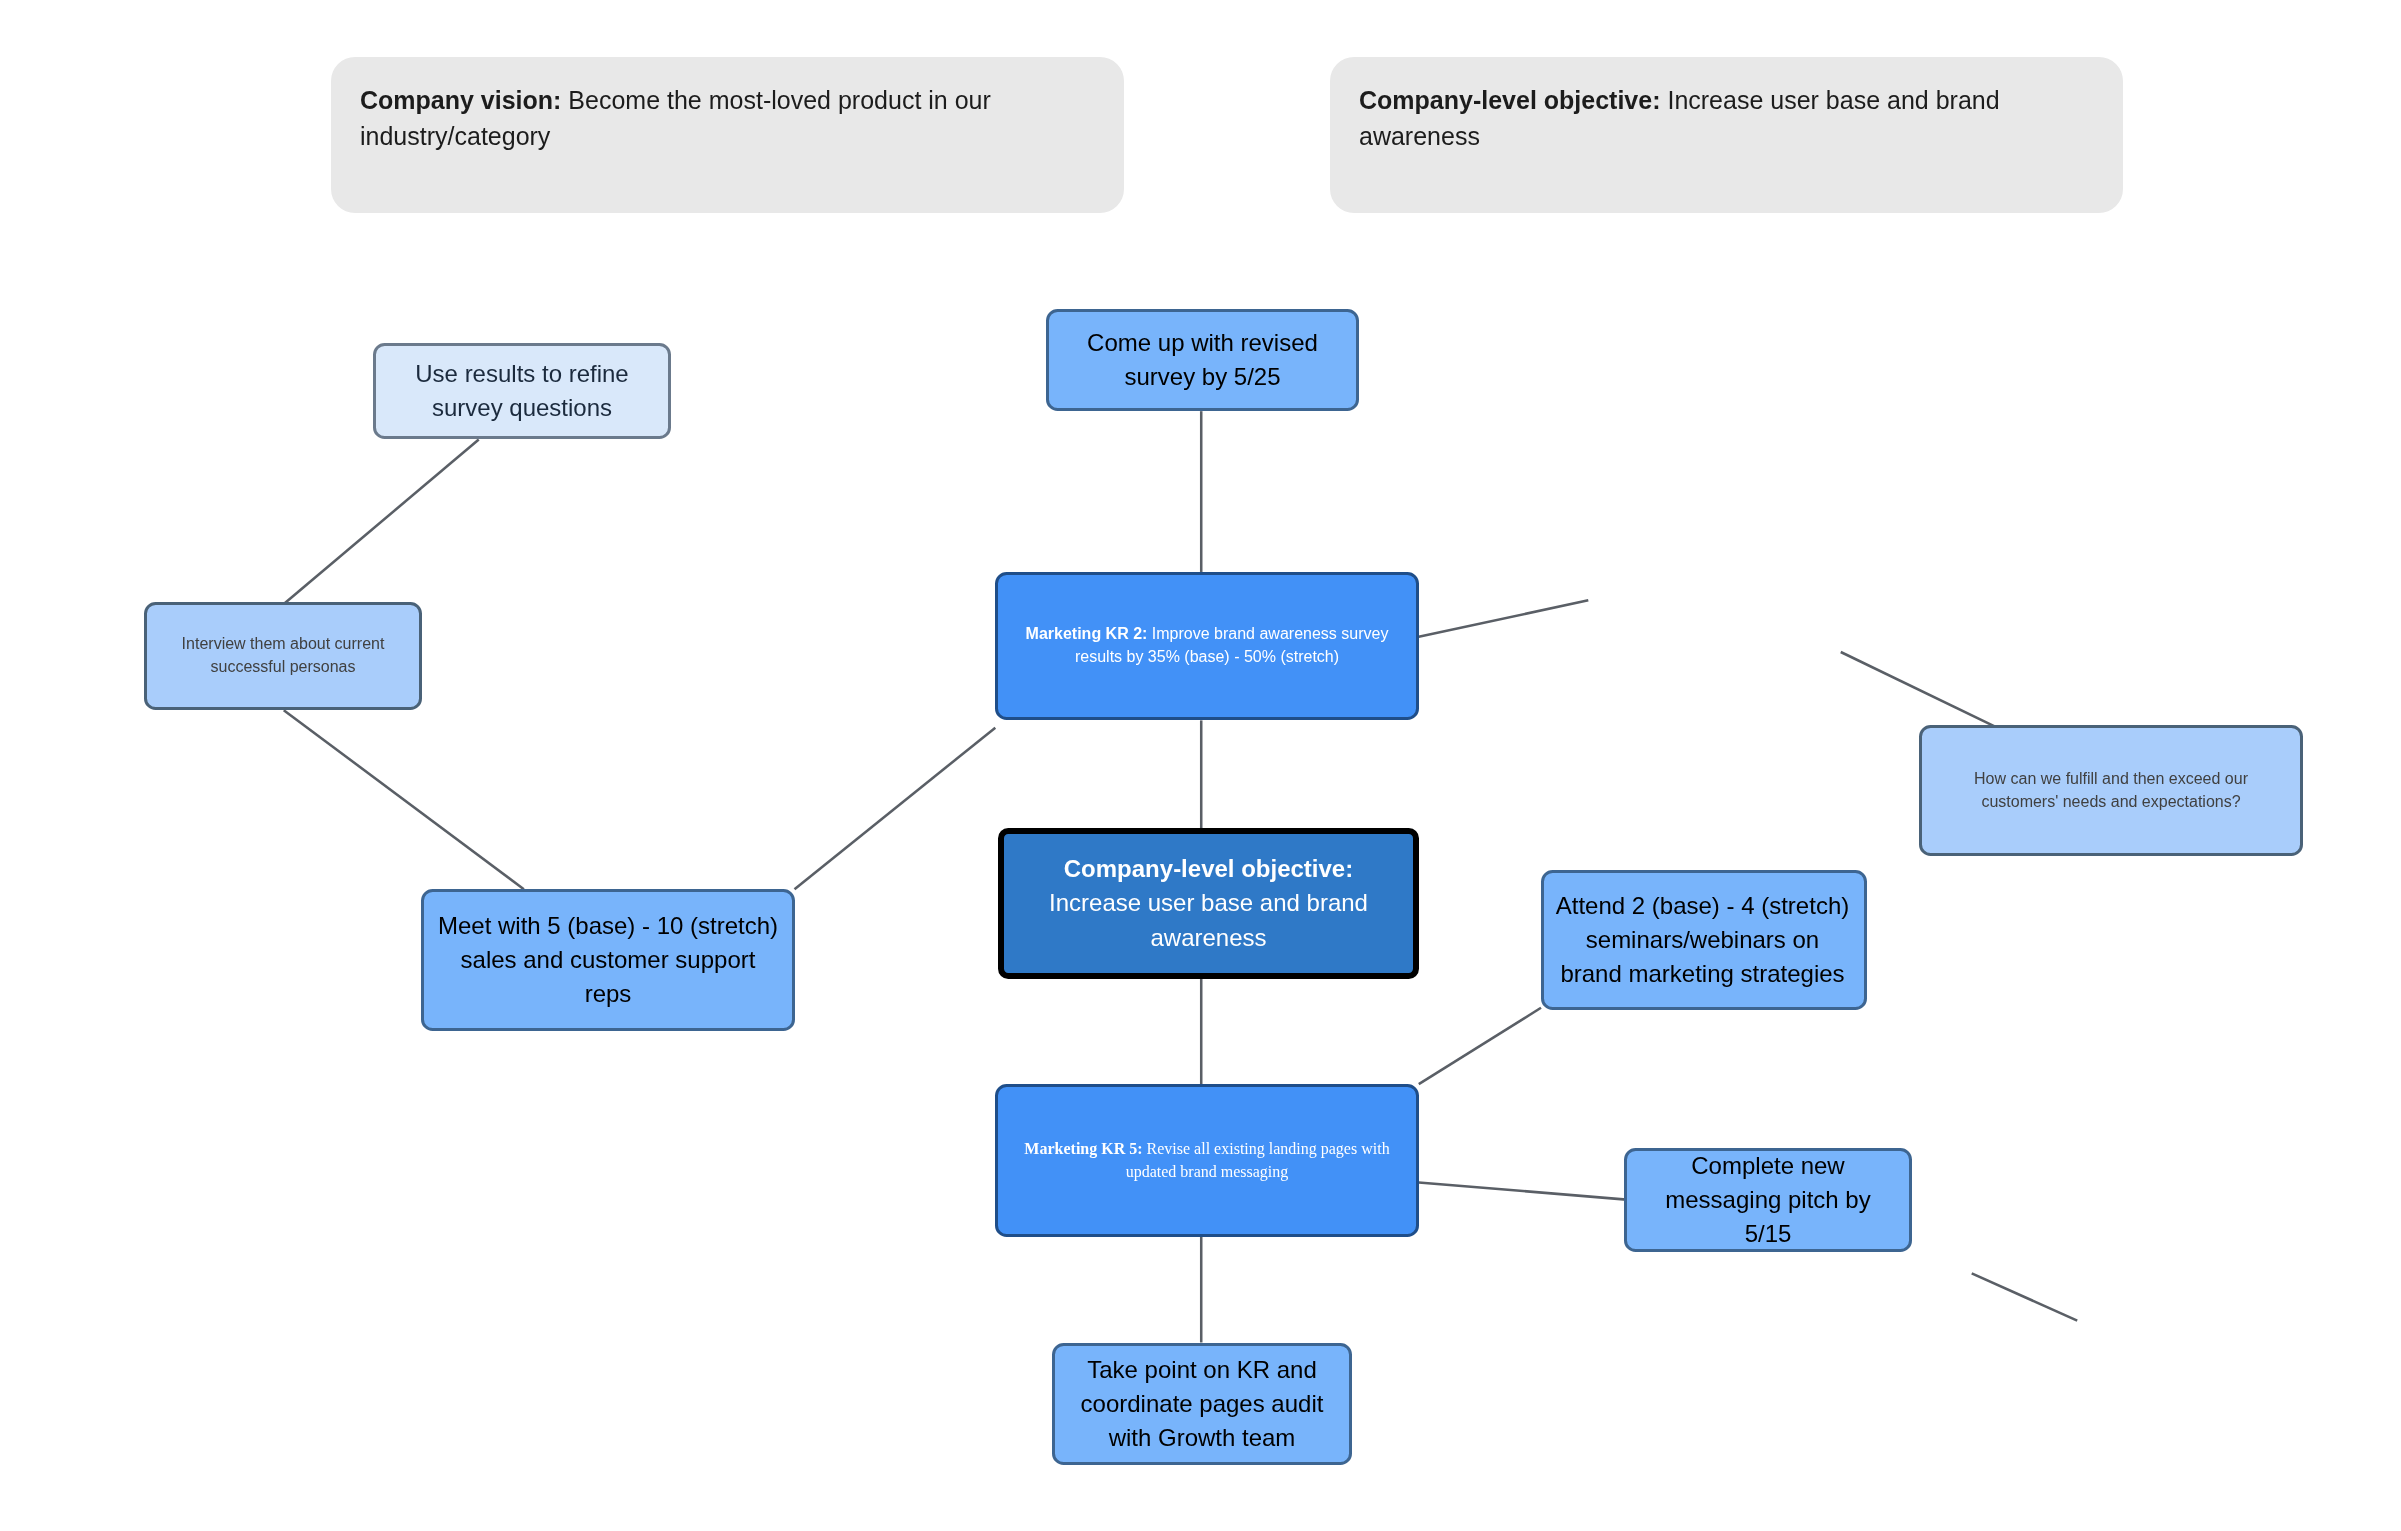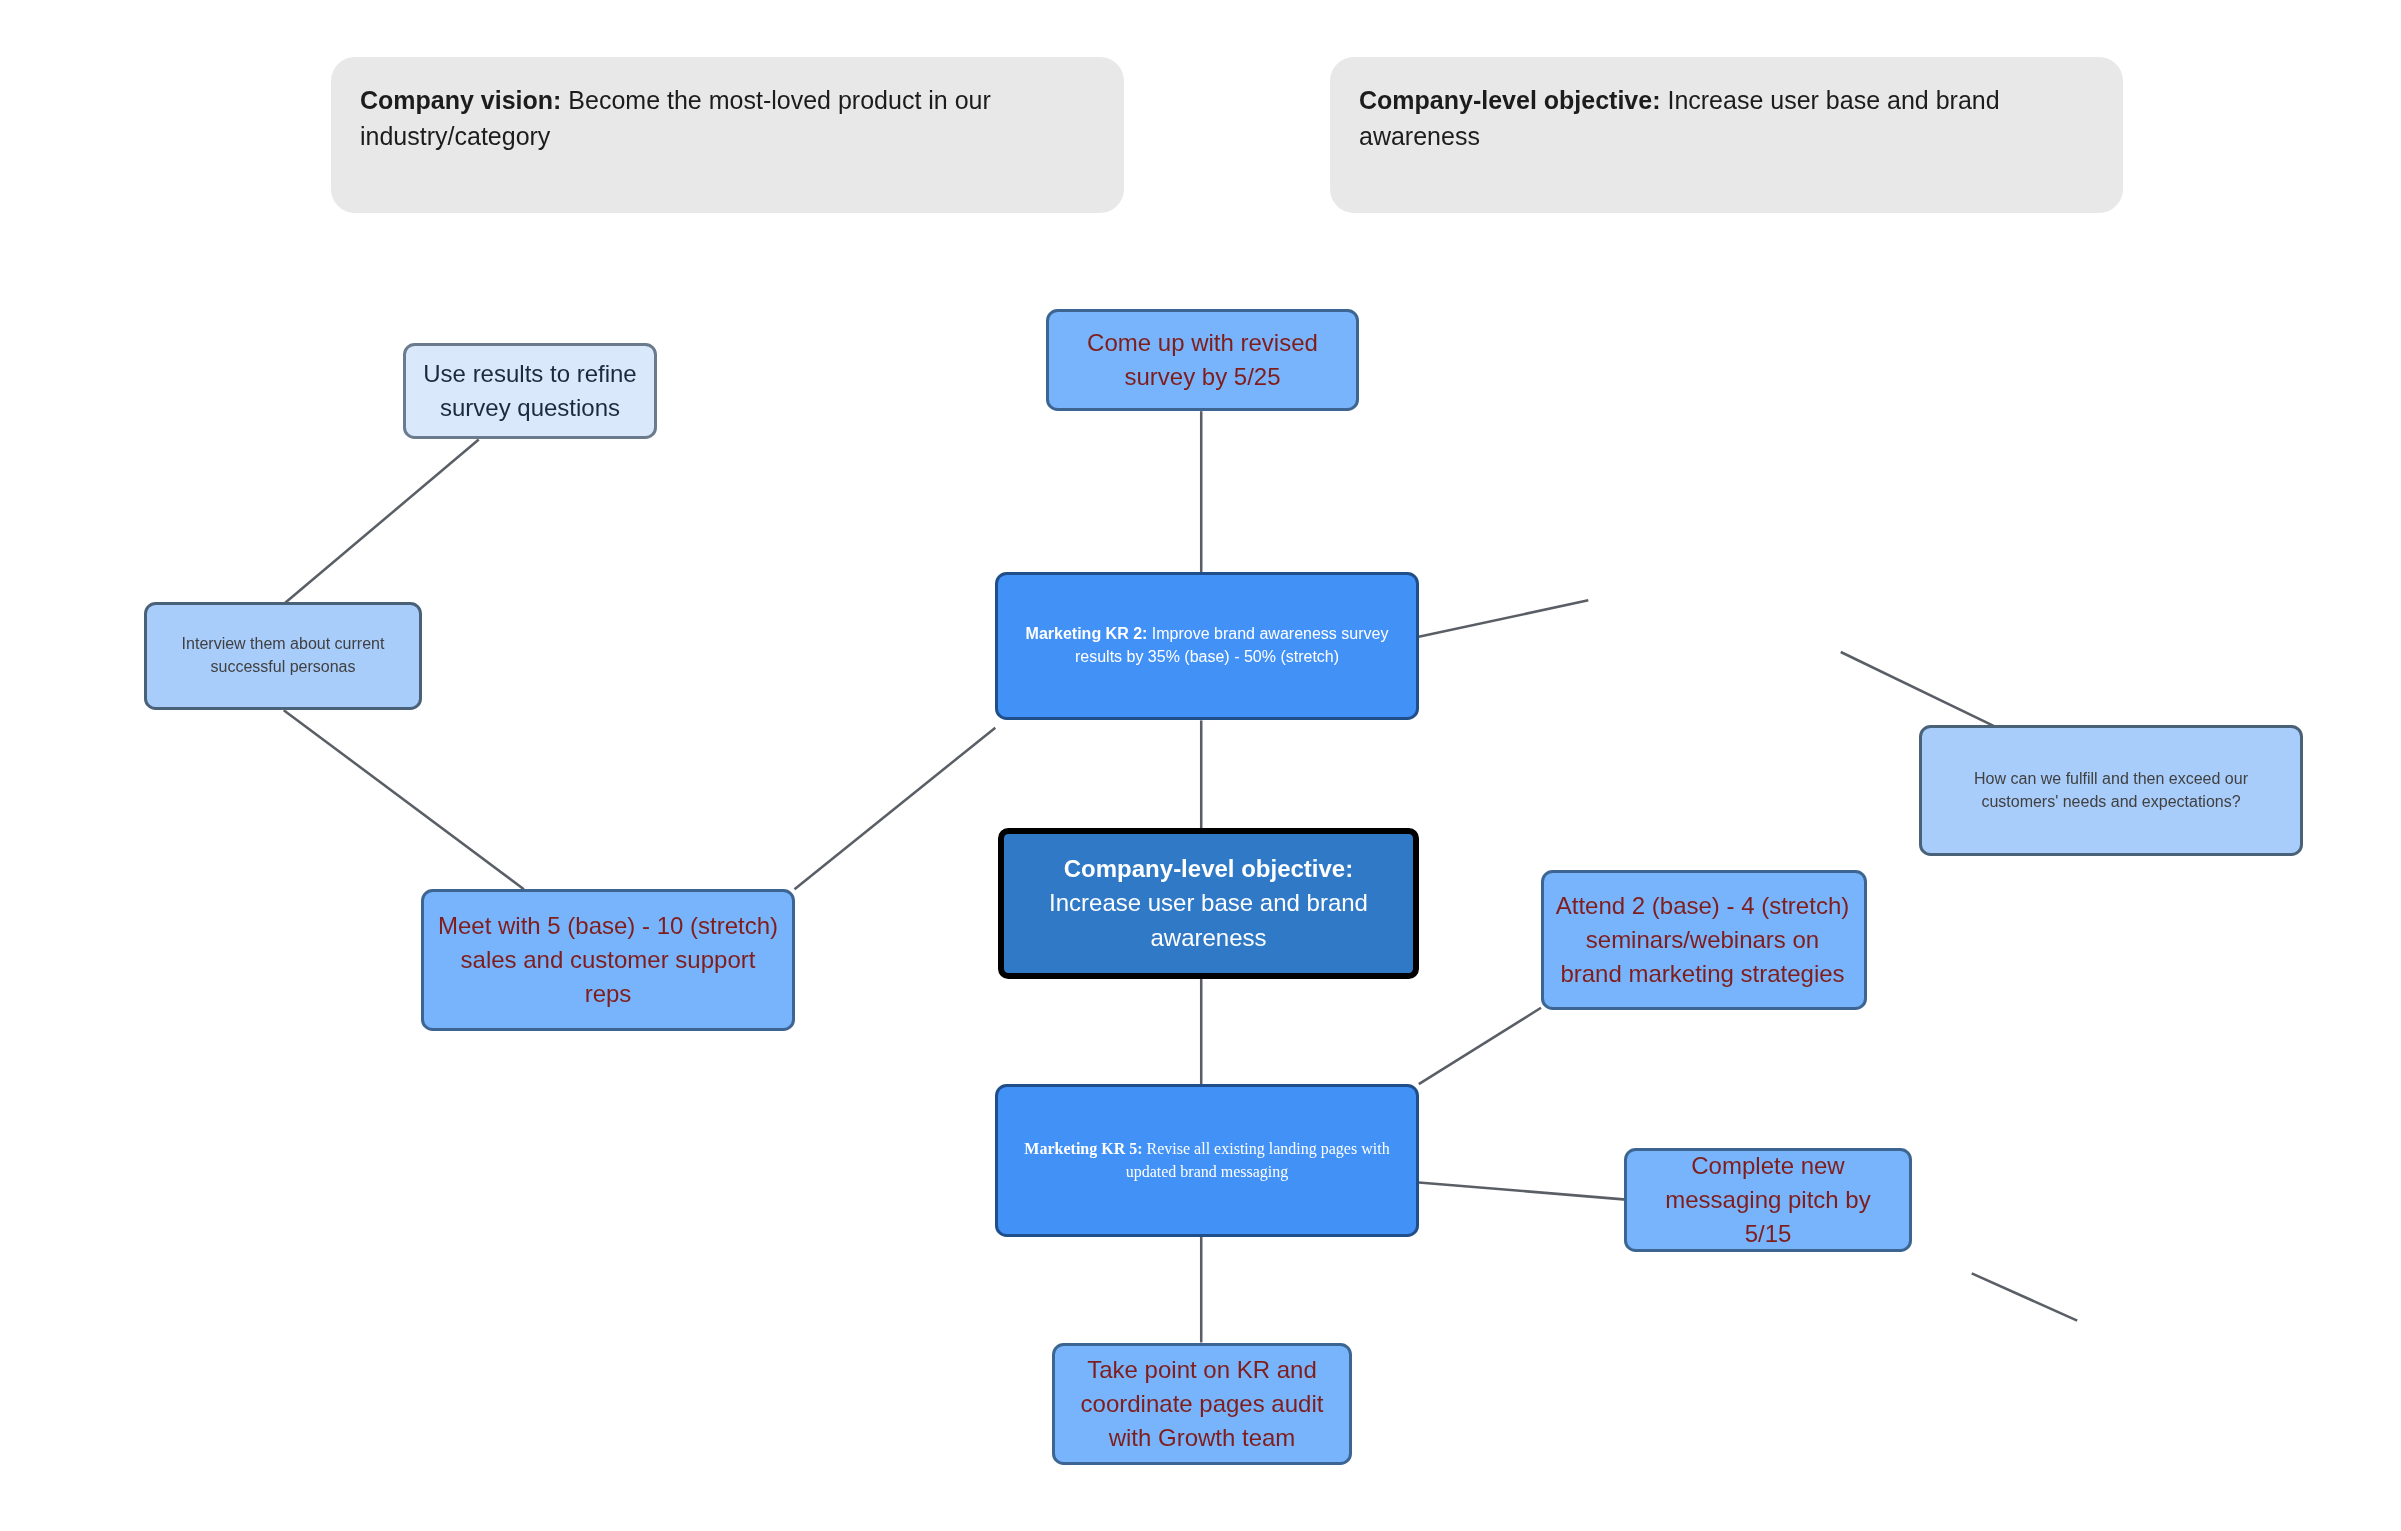--- a/index.html
+++ b/index.html
@@ -67,21 +67,21 @@
     border: 6.5px solid #000000;
     color: #ffffff;
     font-size: 24px;
     border-radius: 10.2px;
   }
   .n-selected b { font-weight: bold; color:#ffffff; }
 
   .n-mid {              
     background: #78b4fb;
     border: 3.6px solid #3d6591;
-    color: #7f1d1d;
+    color: #000000;
     font-size: 24px;
   }
 
   .n-light {            
     background: #a9cdfb;
     border: 3.6px solid #4a6278;
     color: #404040;
     font-size: 16px;
   }
 
@@ -124,21 +124,21 @@
   </div>
 
   <div class="banner" style="left:1330px; top:57px; width:793px; height:156px;">
     <b>Company-level objective:</b><span> Increase user base and brand awareness</span>
   </div>
 
   <div class="node n-mid" style="left:1046px; top:309px; width:313px; height:102px;">
     <span class="node-text">Come up with revised survey by 5/25</span>
   </div>
 
-  <div class="node n-pale" style="left:403px; top:343px; width:254px; height:96px;">
+  <div class="node n-pale" style="left:373px; top:343px; width:298px; height:96px;">
     <span class="node-text">Use results to refine survey questions</span>
   </div>
 
   <div class="node n-light" style="left:144px; top:602px; width:278px; height:108px;">
     <span class="node-text">Interview them about current successful personas</span>
   </div>
 
   <div class="node n-mid" style="left:421px; top:889px; width:374px; height:142px;">
     <span class="node-text">Meet with 5 (base) - 10 (stretch) sales and customer support reps</span>
   </div>

